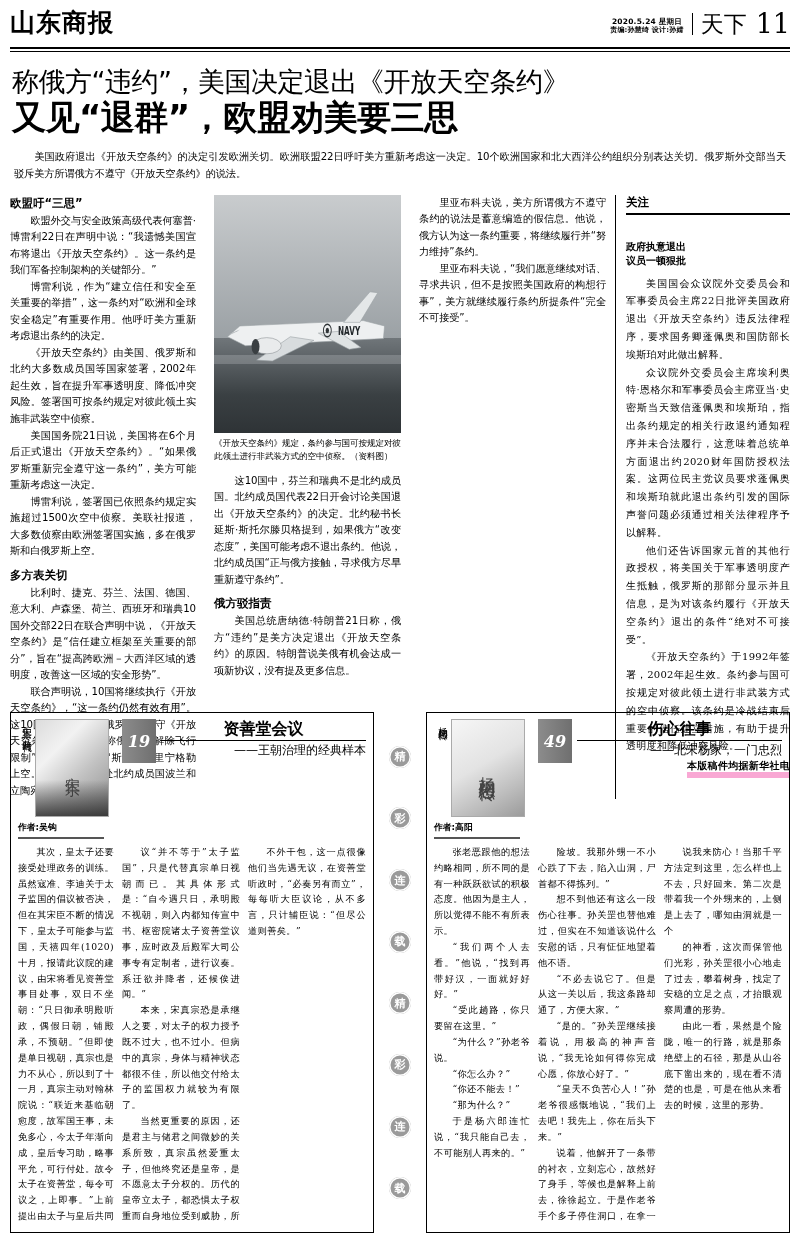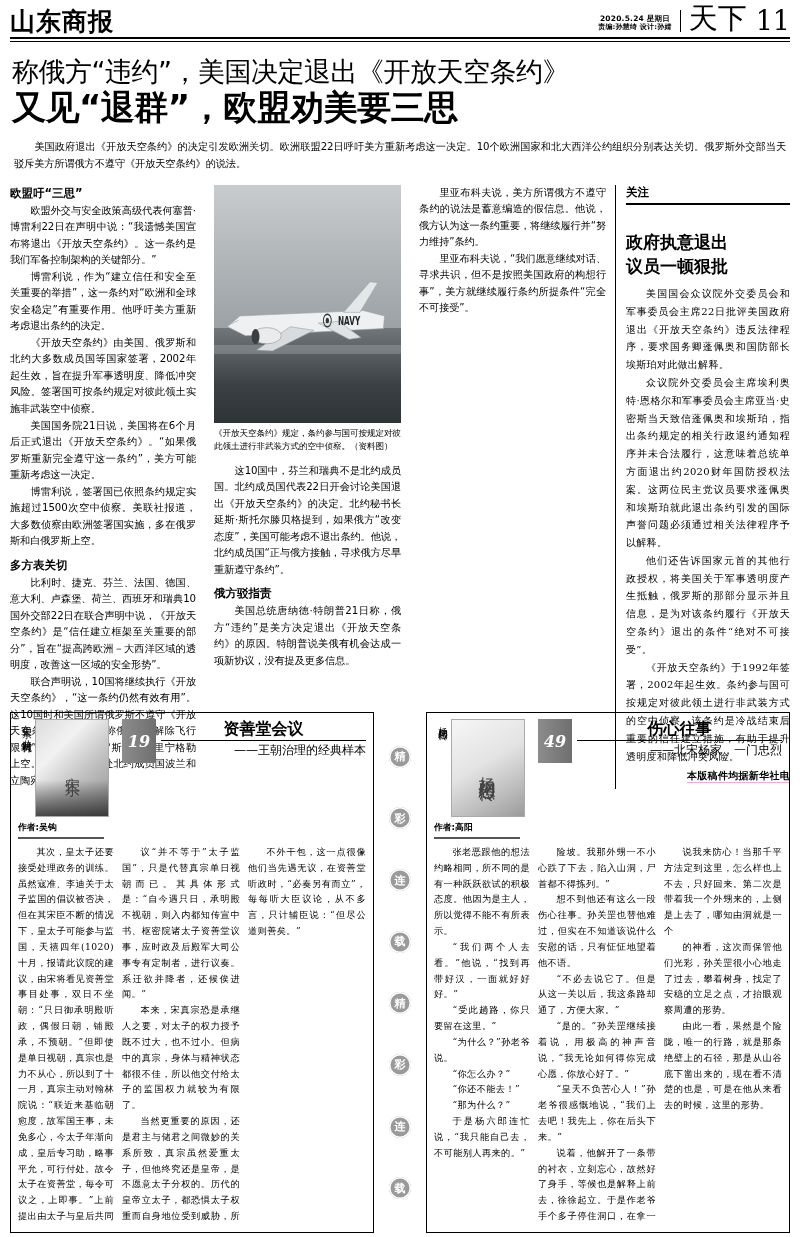--- a/index.html
+++ b/index.html
@@ -19,24 +19,24 @@
     width: 800px;
     height: 1237px;
     position: relative;
     box-sizing: border-box;
     padding: 0 10px;
   }
 
   
   .masthead {
     display: flex;
-    align-items: flex-end;
+    align-items: flex-start;
     justify-content: space-between;
     height: 34px;
-    padding-top: 0;
+    padding-top: 10px;
   }
   .logo {
     font-family: "DejaVu Serif", "Liberation Serif", serif;
     font-weight: bold;
     font-size: 25px;
     letter-spacing: 1px;
     line-height: 1;
     color: #000;
   }
   .mast-right {
@@ -60,21 +60,21 @@
     letter-spacing: 0.2px;
   }
   .mast-sep {
     width: 1px;
     background: #000;
     height: 22px;
     margin: 0 3px 2px 3px;
   }
   .mast-section {
     font-family: "DejaVu Serif", "Liberation Serif", serif;
-    font-size: 29px;
+    font-size: 23px;
     line-height: 1;
     padding-bottom: 1px;
   }
   .mast-page {
     font-family: "DejaVu Serif", "Liberation Serif", serif;
     font-size: 27px;
     line-height: 1;
     padding-bottom: 0px;
     padding-left: 4px;
   }
@@ -197,21 +197,21 @@
     line-height: 1.3;
     padding-bottom: 3px;
   }
   .side-rule {
     border-top: 2px solid #000;
     margin-bottom: 8px;
   }
   .side-head {
     font-family: "DejaVu Serif", "Liberation Serif", serif;
     font-weight: bold;
-    font-size: 17px;
+    font-size: 10px;
     line-height: 1.45;
     margin-bottom: 6px;
     letter-spacing: 0px;
     margin-top: 25px;
   }
   p.side-body {
     font-size: 10px;
     line-height: 1.78;
     text-align: justify;
     text-indent: 2em;
@@ -220,21 +220,21 @@
     font-family: "DejaVu Serif", "Liberation Serif", serif;
   }
   .source-line {
     text-align: right;
     font-size: 10px;
     font-weight: bold;
     margin-top: 4px;
     font-family: "DejaVu Serif", "Liberation Serif", serif;
     letter-spacing: 0.3px;
   }
-  .source-line span { border-bottom: 1px solid #f9a8d4; padding-bottom: 1px; }
+  .source-line span { border-bottom: 6px solid #f9a8d4; padding-bottom: 1px; }
 
   
   .serial-wrap {
     position: absolute;
     left: 10px;
     right: 10px;
     top: 712px;
     bottom: 4px;
     display: flex;
     gap: 6px;

